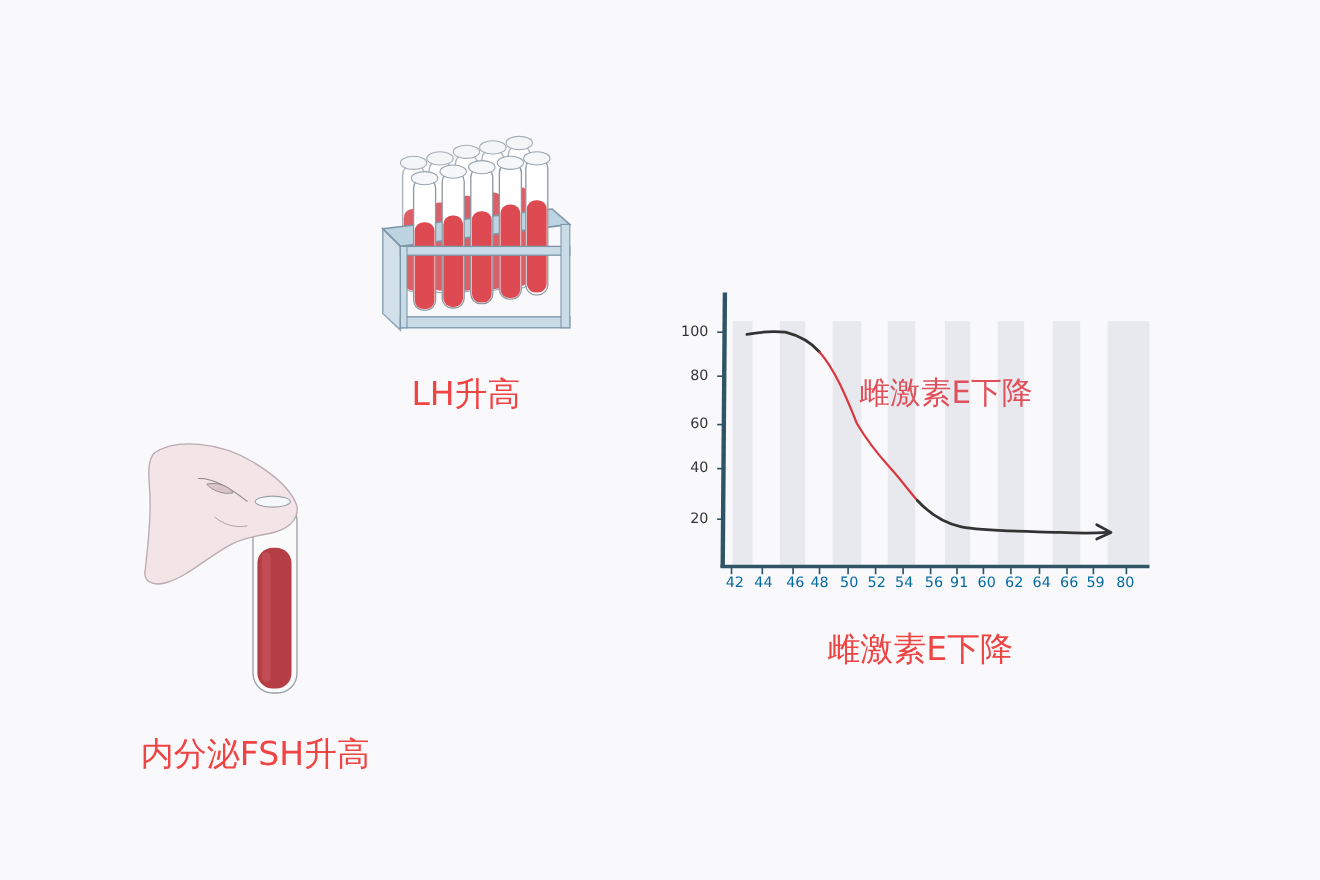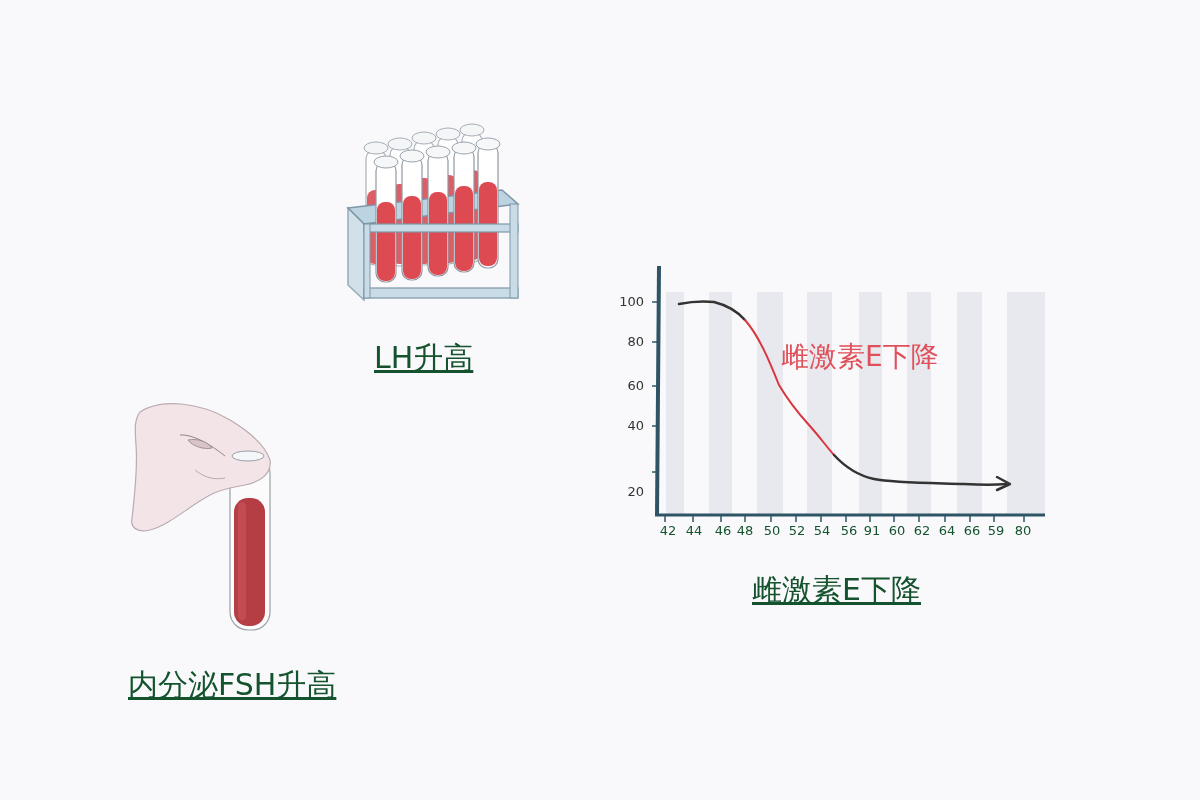--- a/index.html
+++ b/index.html
@@ -5,25 +5,24 @@
   html, body { margin: 0; padding: 0; }
   body {
     width: 1200px; height: 800px; position: relative; overflow: hidden;
     background: #f9f9fb;
     font-family: "DejaVu Sans", "Liberation Sans", sans-serif;
     color: #1a1a1a;
   }
   .abs { position: absolute; }
   .caption {
     position: absolute; font-size: 30px; letter-spacing: 0px; white-space: nowrap;
-    color: #14532d;
-    text-decoration: underline;
+    color: #ef4444;
   }
   .tick-label {
-    position: absolute; font-size: 13px; color: #14532d; white-space: nowrap;
+    position: absolute; font-size: 13px; color: #0369a1; white-space: nowrap;
     transform: translateX(-50%);
   }
   .ytick-label {
     position: absolute; font-size: 13px; color: #333; white-space: nowrap;
     text-align: right; width: 30px;
   }
   .stripe { position: absolute; background: #e8e9ee; }
   .annotation {
     position: absolute; font-size: 28px; color: #e0505a; white-space: nowrap;
   }
@@ -147,21 +146,21 @@
     <path d="M675,304 C685,302 700,301 710,302 C722,305 733,311 741,320" fill="none" stroke="#333" stroke-width="2.5" stroke-linecap="round"></path>
     <path d="M741,320 C755,336 765,360 775,385 C785,402 795,414 805,425 C815,436 822,446 830,455" fill="none" stroke="#d9363e" stroke-width="2" stroke-linecap="round"></path>
     <path d="M830,455 C842,468 856,476 870,479 C890,483 930,483 960,484 C980,485 990,485 1002,484" fill="none" stroke="#333" stroke-width="2.5" stroke-linecap="round"></path>
     <path d="M993,477 L1006,484 L993,490" fill="none" stroke="#333" stroke-width="2.5" stroke-linecap="round" stroke-linejoin="round"></path>
   </svg>
 
   <div class="ytick-label" style="left:610px; top:294px;">100</div>
   <div class="ytick-label" style="left:610px; top:334px;">80</div>
   <div class="ytick-label" style="left:610px; top:378px;">60</div>
   <div class="ytick-label" style="left:610px; top:418px;">40</div>
-  <div class="ytick-label" style="left:610px; top:464px;margin-top:20px;">20</div>
+  <div class="ytick-label" style="left:610px; top:464px;">20</div>
 
   <div class="tick-label" style="left:664px; top:523px;">42</div>
   <div class="tick-label" style="left:690px; top:523px;">44</div>
   <div class="tick-label" style="left:719px; top:523px;">46</div>
   <div class="tick-label" style="left:741px; top:523px;">48</div>
   <div class="tick-label" style="left:768px; top:523px;">50</div>
   <div class="tick-label" style="left:793px; top:523px;">52</div>
   <div class="tick-label" style="left:818px; top:523px;">54</div>
   <div class="tick-label" style="left:845px; top:523px;text-align:center;">56</div>
   <div class="tick-label" style="left:868px; top:523px;">91</div>

